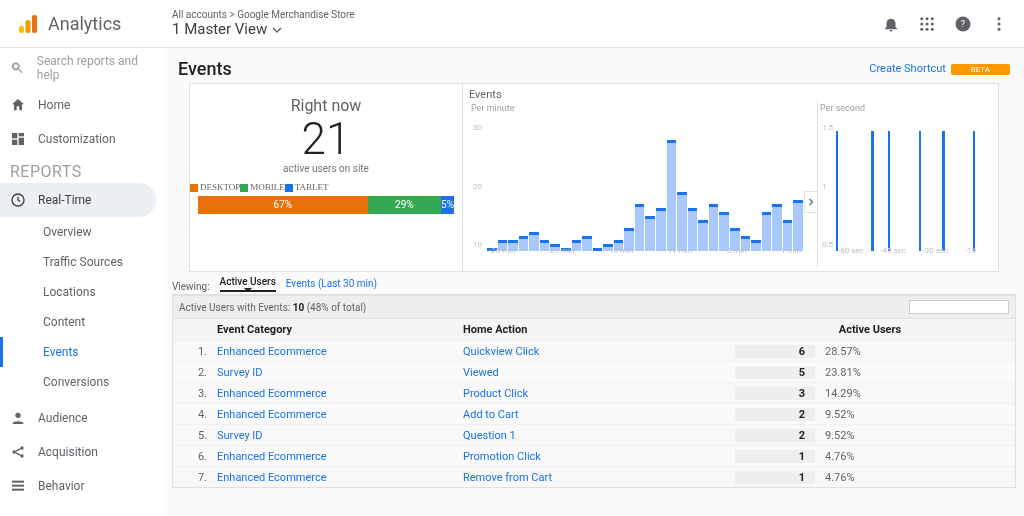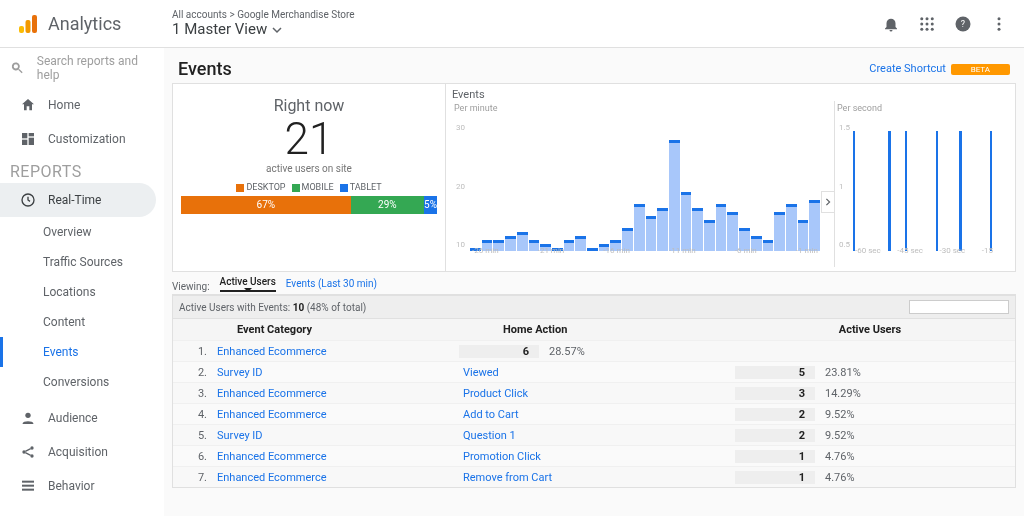--- a/index.html
+++ b/index.html
@@ -17,44 +17,44 @@
   .top-icon { width:18px; height:18px; fill:#5f6368; }
 
   
   .body-row { display:flex; height:calc(516px - 48px); }
 
   
   .rail { width:164px; border-right:none; background:#fff; }
   .search-row { display:flex; align-items:center; height:40px; padding:0 10px; color:#9e9e9e; }
   .search-row svg { width:16px; height:16px; fill:#9e9e9e; margin-right:12px; }
   .search-row span { font-size:12px; color:#9e9e9e; }
-  .nav-item { display:flex; align-items:center; height:34px; padding:0 20px; font-size:12px; color:#5f6368; cursor:pointer; }
+  .nav-item { display:flex; align-items:center; height:34px; padding:0 10px; font-size:12px; color:#5f6368; cursor:pointer; }
   .nav-item svg { width:16px; height:16px; fill:#5f6368; margin-right:12px; }
   .nav-heading { font-size:16px; color:#9e9e9e; letter-spacing:.5px; padding:6px 10px 2px; text-transform:uppercase; }
   .nav-item.active { background:#eceff1; border-radius:0 20px 20px 0; margin-right:8px; color:#3c4043; }
   .nav-item.active svg { fill:#3c4043; }
   .sub-list .nav-sub { padding-left:40px; height:30px; display:flex; align-items:center; font-size:12px; color:#5f6368; cursor:pointer; border-left:3px solid transparent;}
   .nav-sub.sub-active { color:#1a73e8; border-left:3px solid #1a73e8; }
   .nav-group { margin-top:4px; }
   .nav-bottom { position:relative; }
 
   
   .main { flex:1; background:#fafafa; display:flex; flex-direction:column; overflow:hidden; }
   .page-header { display:flex; align-items:center; justify-content:space-between; padding:10px 14px 4px 14px; }
   .page-title { font-size:18px; font-weight:500; color:#212121; }
   .shortcut { font-size:11px; color:#1a73e8; cursor:pointer; }
   .shortcut .beta { background:#ff9800; color:#fff; font-size:8px; padding:1px 20px; margin-left:2px; border-radius:2px; }
 
-  .panel-row { display:flex; gap:0; padding:0 0 0 0; margin:0 8px; }
+  .panel-row { display:flex; gap:0; padding:0 0 0 0; margin:0 25px; }
 
   .card-realtime { width:274px; background:#fff; border:1px solid #e0e0e0; padding:8px 0 0; text-align:center; }
   .rt-right { font-size:16px; color:#5f6368; margin-top:4px; }
   .rt-big { font-size:44px; font-weight:300; color:#212121; line-height:1; margin:2px 0 2px; }
   .rt-sub { font-size:10px; color:#757575; margin-bottom:8px; }
-  .legend-row { display:flex; justify-content:center; gap:6px; font-size:9px; color:#5f6368; margin-bottom:4px; }
+  .legend-row { display:flex; justify-content:flex-start; font-size:9px; color:#5f6368; margin-bottom:4px;font-family:Liberation Serif, serif; }
   .legend-row .sw { width:8px; height:8px; display:inline-block; vertical-align:middle; margin-right:2px; }
   .sw.desk { background:#e8710a; }
   .sw.mob { background:#34a853; }
   .sw.tab { background:#1a73e8; }
   .share-bar { height:18px; display:flex; margin:0 8px 0 8px; color:#fff; font-size:10px; line-height:18px; text-align:center; }
   .share-bar .b-desk { background:#e8710a; }
   .share-bar .b-mob { background:#34a853; }
   .share-bar .b-tab { background:#1a73e8; }
 
   .card-chart { flex:1; background:#fff; border:1px solid #e0e0e0; border-left:none; padding:4px 6px; position:relative; }
@@ -81,21 +81,21 @@
   .viewing-row .v-tab.active { color:#212121; font-weight:500; border-bottom:2px solid #212121; position:relative;}
   .viewing-row .v-tab.active:after { content:""; position:absolute; left:50%; transform:translateX(-50%); bottom:-6px; border:4px solid transparent; border-top-color:#212121;}
   
   .summary-row { background:#eeeeee; border:1px solid #e0e0e0; font-size:10px; color:#5f6368; padding:4px 6px; margin:0 8px; display:flex; justify-content:space-between; align-items:center;gap:10px;}
   .summary-row .num { font-weight:700; color:#212121; }
   .search-field { width:100px; height:14px; background:#fff; border:1px solid #ccc; }
 
   
   .table { margin:0 8px; border:1px solid #e0e0e0; border-top:none; font-size:11px; }
   .table .row { display:flex; height:21px; align-items:center; border-top:1px solid #f0f0f0; }
-  .table .row.header { background:#f5f5f5; font-weight:700; color:#212121; border-top:none;gap:20px; }
+  .table .row.header { background:#f5f5f5; font-weight:700; color:#212121; border-top:none; }
   .table .row.alt { background:#f8f8f8; }
   .table .c-idx { width:40px; text-align:right; padding-right:6px; color:#5f6368;}
   .table .c-cat { width:246px; padding-left:4px; }
   .table .c-act { flex:1; padding-left:4px; }
   .table .c-num { width:80px; text-align:right; padding-right:10px; font-weight:700; background:#eeeeee;}
   .table .c-pct { width:200px; padding-left:10px; color:#5f6368;}
   .table .row.header .c-num { background:transparent; text-align:right;}
   .link { color:#1a73e8; cursor:pointer; }
 </style>
 </head>
@@ -499,20 +499,21 @@
       <div class="row header">
         <div class="c-idx"></div>
         <div class="c-cat">Event Category</div>
         <div class="c-act">Home Action</div>
         <div class="c-num" style="width:280px;text-align:center">Active Users</div>
       </div>
       <div id="tbody">
           <div class="row alt">
             <div class="c-idx">1.</div>
             <div class="c-cat"><span class="link">Enhanced Ecommerce</span></div>
+            <div class="c-act"><span class="link">Quickview Click</span></div>
             <div class="c-num">6</div>
             <div class="c-pct">28.57%</div>
           </div>
           <div class="row">
             <div class="c-idx">2.</div>
             <div class="c-cat"><span class="link">Survey ID</span></div>
             <div class="c-act"><span class="link">Viewed</span></div>
             <div class="c-num">5</div>
             <div class="c-pct">23.81%</div>
           </div>

